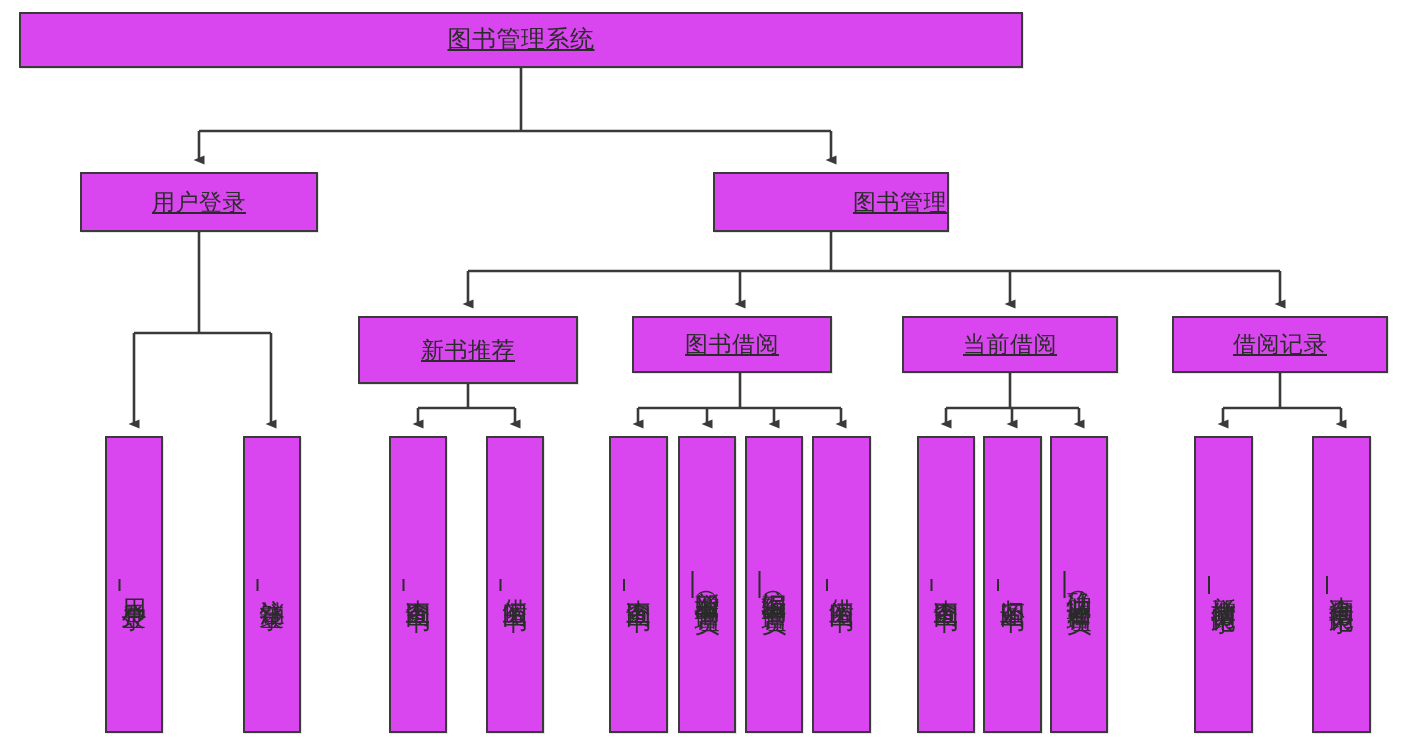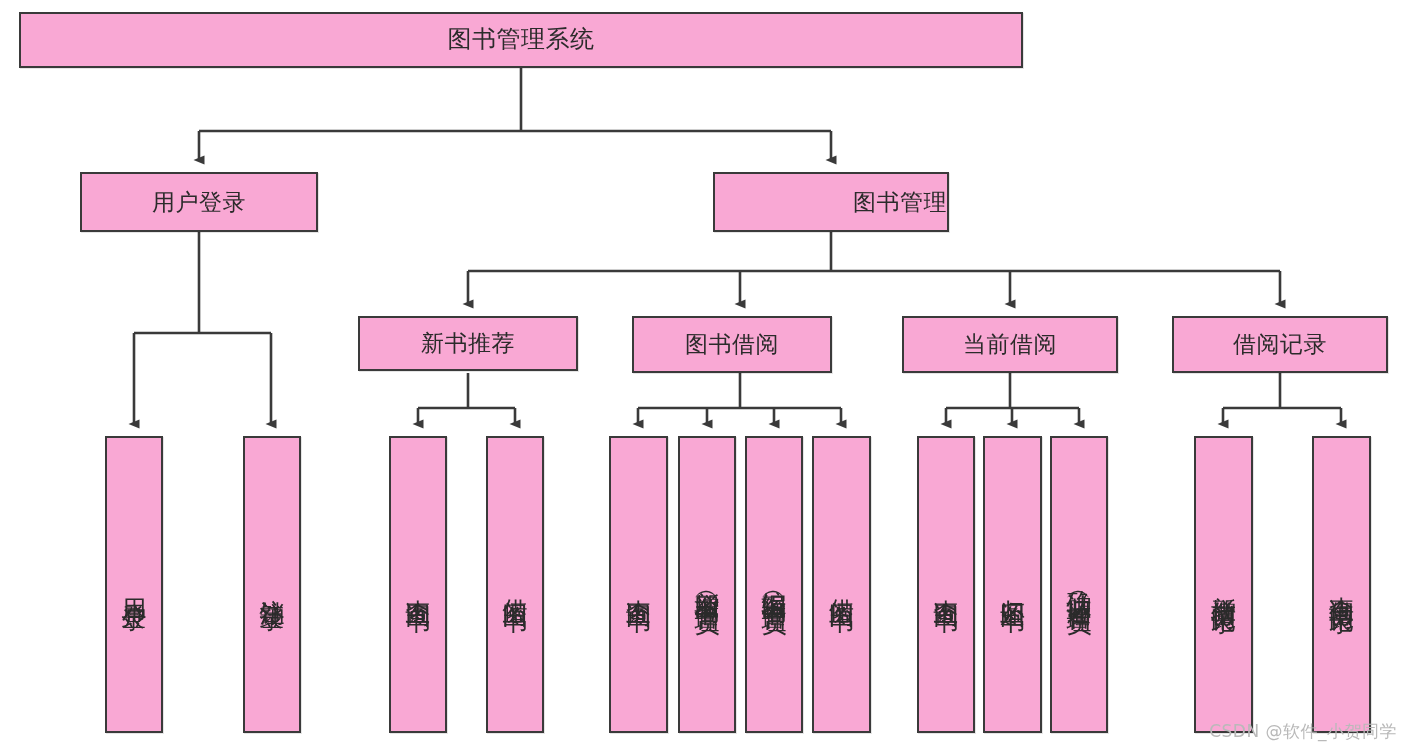--- a/index.html
+++ b/index.html
@@ -24,26 +24,27 @@
     left: 0;
     top: 0;
     width: 1405px;
     height: 747px;
     pointer-events: none;
   }
   .node {
     position: absolute;
     box-sizing: border-box;
     border: 2.5px solid #3a3a3a;
-    background: #f9a8d4;
+    background: #d946ef;
     display: flex;
     align-items: center;
     justify-content: center;
     color: #2b2b2b;
     box-shadow: 1px 1px 0 rgba(0,0,0,0.10);
+    text-decoration: underline;
   }
   .node-label {
     display: block;
     text-align: center;
     letter-spacing: 0.5px;
     line-height: 1.05;
     color: #2b2b2b;
   }
   
   .node.horiz .node-label {
@@ -138,21 +139,21 @@
   </div>
 
   <div class="node horiz" style="left:80px; top:172px; width:238px; height:60px;">
     <span class="node-label">用户登录</span>
   </div>
 
   <div class="node horiz" style="left:713px; top:172px; width:236px; height:60px;justify-content:flex-end;">
     <span class="node-label">图书管理</span>
   </div>
 
-  <div class="node horiz" style="left:358px; top:316px; width:220px; height:55px;">
+  <div class="node horiz" style="left:358px; top:316px; width:220px; height:68px;">
     <span class="node-label">新书推荐</span>
   </div>
 
   <div class="node horiz" style="left:632px; top:316px; width:200px; height:57px;">
     <span class="node-label">图书借阅</span>
   </div>
 
   <div class="node horiz" style="left:902px; top:316px; width:216px; height:57px;">
     <span class="node-label">当前借阅</span>
   </div>
@@ -206,15 +207,14 @@
   </div>
 
   <div class="node vert" style="left:1194px; top:436px; width:59px; height:297px;">
     <span class="node-label">新增借阅记录</span>
   </div>
 
   <div class="node vert" style="left:1312px; top:436px; width:59px; height:297px;">
     <span class="node-label">查询借阅记录</span>
   </div>
 
-  <div class="watermark">CSDN @软件_小贺同学</div>
 
 </div>
 
 </body></html>

